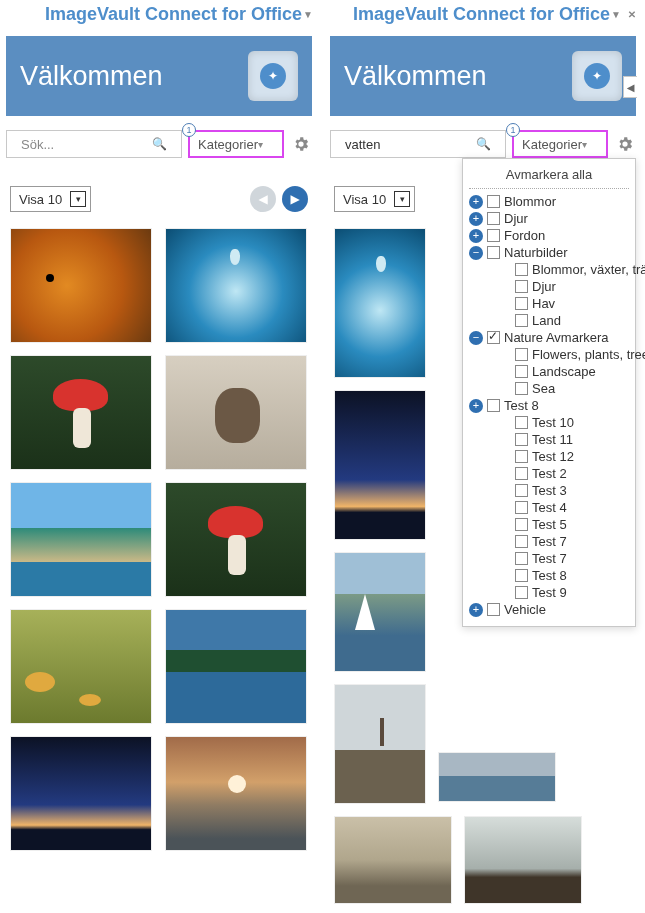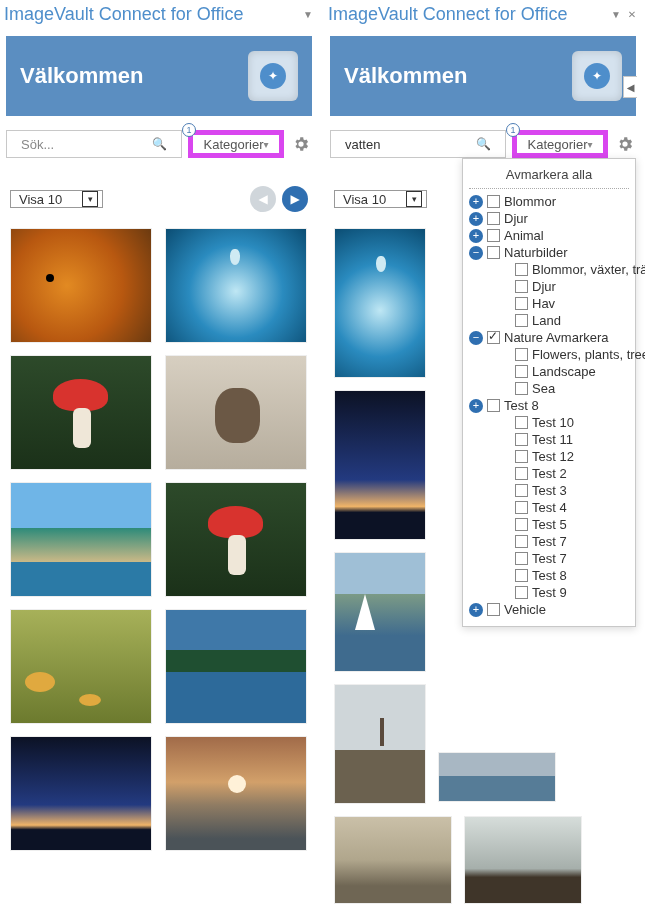--- a/index.html
+++ b/index.html
@@ -21,37 +21,38 @@
   .pane.left { left: 0; }
   .pane.right { left: 324px; }
 
   .pane-titlebar {
     height: 28px;
     display: flex;
     align-items: center;
     padding: 0 4px;
     color: #4e8ecb;
     font-size: 18px;
-    font-weight: 400;
+    font-weight: 700;
     position: relative;
+    text-align: right;
   }
   .pane-title { flex:1; }
   .title-icons { display:flex; gap:4px; }
   .title-icon { width:12px; height:12px; color:#888; cursor:pointer; display:flex; align-items:center; justify-content:center; font-size:10px;}
   .welcome-banner {
     margin: 8px 6px 0 6px;
     height: 80px;
     background: #5b8ec1;
     display: flex;
     align-items: center;
     padding: 0 14px;
     position: relative;
     color: #fff;
   }
-  .welcome-text { font-size: 22px; font-weight: 700; flex:1;}
+  .welcome-text { font-size: 27px; font-weight: 400; flex:1;}
   .banner-logo {
     width:50px; height:50px; background:#d5e2ee; border-radius:6px;
     display:flex; align-items:center; justify-content:center;
     position:relative;
     box-shadow: inset 0 0 8px rgba(0,0,0,.15);
   }
   .banner-logo-inner {
     width:26px; height:26px; border-radius:50%;
     background:#4e8ecb;
     display:flex; align-items:center; justify-content:center;
@@ -80,35 +81,35 @@
   .cat-wrap { position:relative; }
   .cat-badge {
     position:absolute; left:-6px; top:-7px;
     width:14px; height:14px; border:1.5px solid #4d7db4; border-radius:50%;
     background:#fff; color:#4d7db4;
     font-size:9px; line-height:12px; text-align:center;
     z-index:3;
   }
   .cat-button {
     height:28px; width:96px;
-    border:5px solid #d946ef;
-    display:flex; align-items:center; justify-content:center;
+    border:2px solid #d946ef;
+    display:flex; align-items:center; justify-content:flex-start;
     padding:0 8px; background:#fff; cursor:pointer;
     color:#555; font-size:13px;
   }
   .cat-caret { font-size:10px; color:#888;}
   .gear { width:22px; height:22px; color:#777; cursor:pointer; display:flex;align-items:center;justify-content:center;}
   .gear svg { width:18px; height:18px; fill:#888;}
   .pager-row {
     display:flex; align-items:center; justify-content:space-between;
     margin:28px 10px 0 10px;
   }
   .visa-select {
-    height:18px; border:1px solid #999; display:flex; align-items:center;
-    padding:0 4px 0 8px; gap:20px; background:#fff; cursor:pointer;
+    height:26px; border:1px solid #999; display:flex; align-items:center;
+    padding:0 4px 0 8px; gap:8px; background:#fff; cursor:pointer;
     font-size:13px; color:#333;
   }
   .visa-caret {
     width:16px; height:16px; border:1px solid #333;
     display:flex; align-items:center; justify-content:center;
     font-size:9px;
   }
   .pager-arrows { display:flex; gap:6px; }
   .pager-btn {
     width:26px; height:26px; border-radius:50%;
@@ -326,21 +327,21 @@
           <span class="cat-label">Blommor</span>
         </div>
         <div class="cat-row">
           <div class="expander plus">+</div>
           <div class="cat-cb"></div>
           <span class="cat-label">Djur</span>
         </div>
         <div class="cat-row">
           <div class="expander plus">+</div>
           <div class="cat-cb"></div>
-          <span class="cat-label">Animal</span>
+          <span class="cat-label">Fordon</span>
         </div>
         <div class="cat-row">
           <div class="expander minus">−</div>
           <div class="cat-cb"></div>
           <span class="cat-label">Naturbilder</span>
         </div>
         <div class="cat-row indent">
           <div class="expander spacer"></div>
           <div class="cat-cb"></div>
           <span class="cat-label">Blommor, växter, träd</span>

